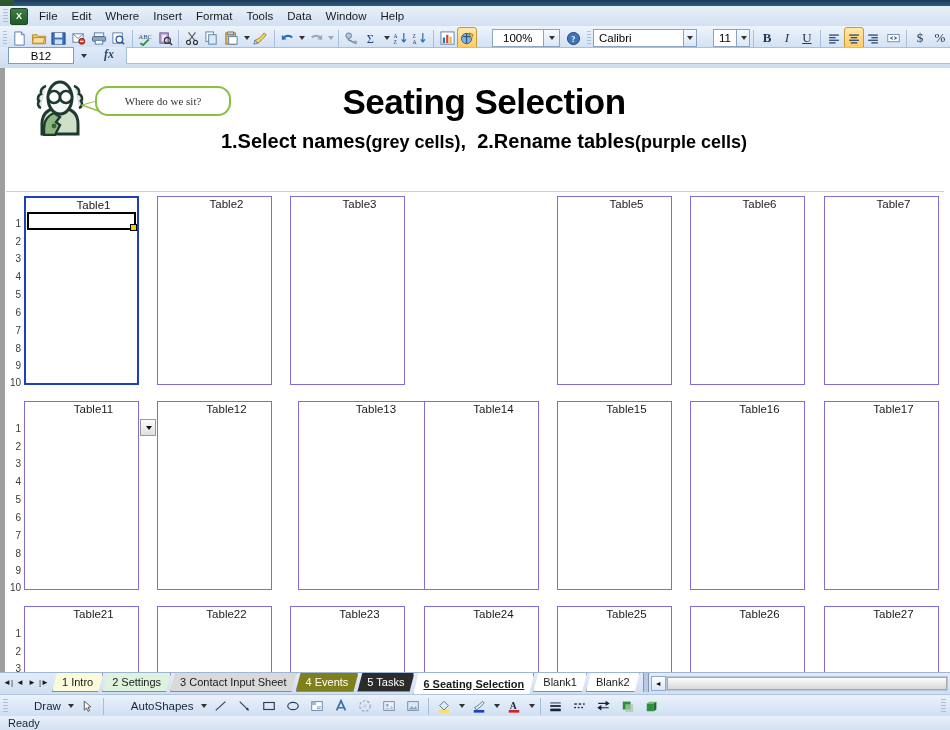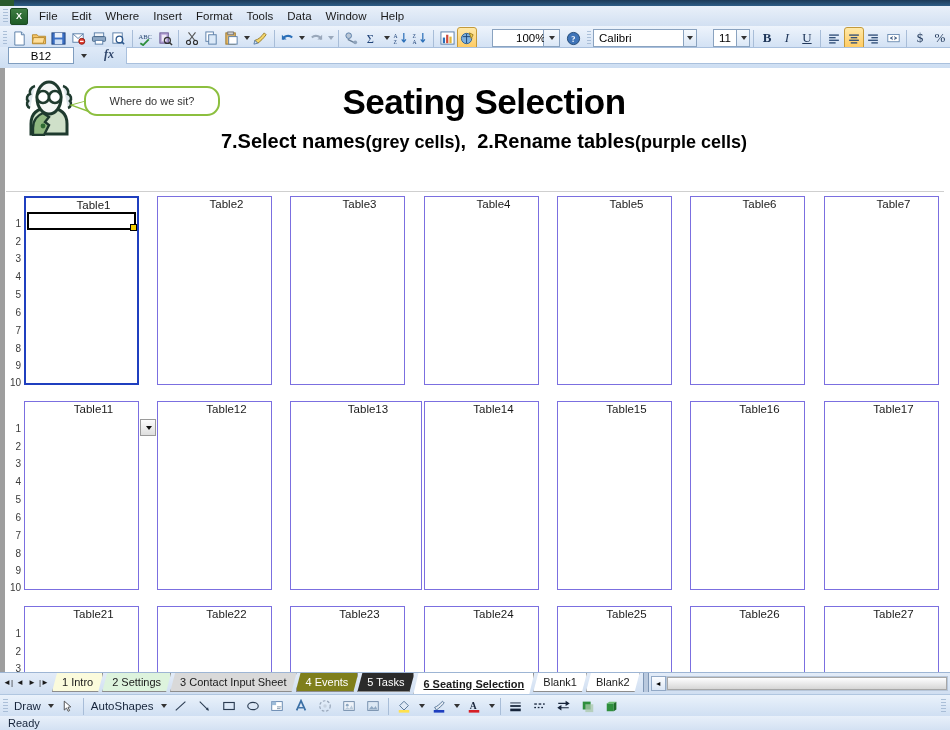--- a/index.html
+++ b/index.html
@@ -54,21 +54,21 @@
     border:1px solid transparent;border-radius:3px;cursor:default;position:relative;
   }
   .tb-btn.active{border:1px solid #c49a3a;background:linear-gradient(#ffe9a8,#ffc85c);}
   .sep{width:1px;height:17px;background:#a8bdd8;margin:0 3px;}
   .arrowdn{width:0;height:0;border-left:3px solid transparent;border-right:3px solid transparent;
     border-top:4px solid #333;margin-left:1px;}
   .tb-drop{width:11px;height:21px;display:flex;align-items:center;justify-content:center;cursor:default;}
 
   .zoombox{
     width:52px;height:18px;background:#fff;border:1px solid #8aa3c0;
-    display:flex;align-items:center;font-size:11.5px;padding-left:23px;color:#000;
+    display:flex;align-items:center;font-size:11.5px;padding-left:10px;color:#000;
     margin-left:15px;box-sizing:border-box;
   }
   .zoom-wrap{display:flex;align-items:center;}
   .zoom-arrow{width:16px;height:18px;border:1px solid #8aa3c0;border-left:none;
     background:linear-gradient(#f6fafe,#dbe7f6);display:flex;align-items:center;justify-content:center;box-sizing:border-box;}
 
   .fontbox{width:110px;height:18px;background:#fff;border:1px solid #8aa3c0;
     display:flex;align-items:center;padding-left:5px;font-size:11.5px;box-sizing:border-box;}
   .sizebox{width:28px;height:18px;background:#fff;border:1px solid #8aa3c0;
     display:flex;align-items:center;padding-left:5px;font-size:11.5px;box-sizing:border-box;}
@@ -92,21 +92,21 @@
 
   
   .sheet{
     position:absolute;left:0;top:68px;width:950px;height:604px;background:#fff;overflow:hidden;
   }
   .leftgutter{position:absolute;left:0;top:0;width:5px;height:604px;background:#9e9e9e;}
 
   .header-area{position:absolute;left:6px;top:0;width:944px;height:124px;background:#fff;}
   .hdr-rule{position:absolute;left:6px;top:123px;width:938px;height:1px;background:#cfcfcf;}
 
-  .charzone{position:absolute;left:13px;top:10px;width:205px;height:62px;}
+  .charzone{position:absolute;left:24px;top:10px;width:205px;height:62px;font-family:Liberation Serif, serif;}
   .bubble{
     position:absolute;left:65px;top:8px;width:132px;height:26px;
     border:2px solid #8cbf3f;border-radius:13px;background:#fff;
     display:flex;align-items:center;justify-content:center;
     font-size:11px;color:#333;
   }
   .bubble-tail{
     position:absolute;left:50px;top:22px;width:0;height:0;
     border-top:5px solid transparent;border-bottom:7px solid transparent;
     border-right:19px solid #8cbf3f;
@@ -195,21 +195,21 @@
   .hs-track{flex:1;height:15px;background:#f0f0f0;border:1px solid #b7c6d9;box-sizing:border-box;}
   .hs-thumb{height:13px;width:100%;background:linear-gradient(#fefeff,#d6d6d6);border:1px solid #a7a7a7;box-sizing:border-box;}
 
   
   .drawbar{
     position:absolute;left:0;top:694px;width:950px;height:22px;
     background:linear-gradient(#eaf2fb,#cedef2);
     border-top:1px solid #b0c6e0;border-bottom:1px solid #9fb6d3;
     display:flex;align-items:center;
   }
-  .dw-label{font-size:11.5px;padding:0 4px;color:#16243a;}
+  .dw-label{font-size:11.5px;padding:0 4px;color:#16243a;margin-left:20px;}
 
   
   .statusbar{
     position:absolute;left:0;top:716px;width:950px;height:14px;
     background:linear-gradient(#e8f0fa,#d3e1f3);
     display:flex;align-items:center;
   }
   .status-text{font-size:11px;color:#16243a;padding-left:8px;}
 
   svg{display:block;}
@@ -501,21 +501,21 @@
         <div class="bubble-tail"></div>
         <div class="bubble-tail2"></div>
         <div class="bubble">
           <span>Where do we sit?</span>
         </div>
       </div>
 
       <div class="title-main">Seating Selection</div>
 
       <div class="title-sub">
-        <span>7.Select names</span><span class="small">(grey cells)</span><span>,</span>&nbsp;
+        <span>1.Select names</span><span class="small">(grey cells)</span><span>,</span>&nbsp;
         <span>2.Rename tables</span><span class="small">(purple cells)</span>
       </div>
     </div>
     <div class="hdr-rule"></div>
 
     <div class="grid">
 
       <div class="rowblock" style="top:0px;height:196px;">
         <div class="rownums">
           <div class="rownum" style="top:27px">1</div>
@@ -537,23 +537,20 @@
         <div class="dropbtn" style="left:134px;top:227px;">
             <span class="arrowdn"></span>
           </div>
 
         <div class="tablecard" style="left:151px;top:4px;width:115px;height:189px;">
           <div class="tname">Table2</div>
         </div>
         <div class="tablecard" style="left:284px;top:4px;width:115px;height:189px;">
           <div class="tname">Table3</div>
         </div>
-        <div class="tablecard" style="left:418px;top:4px;width:115px;height:189px;">
-          <div class="tname">Table4</div>
-        </div>
         <div class="tablecard" style="left:551px;top:4px;width:115px;height:189px;">
           <div class="tname">Table5</div>
         </div>
         <div class="tablecard" style="left:684px;top:4px;width:115px;height:189px;">
           <div class="tname">Table6</div>
         </div>
         <div class="tablecard" style="left:818px;top:4px;width:115px;height:189px;">
           <div class="tname">Table7</div>
         </div>
       </div>
@@ -571,21 +568,21 @@
           <div class="rownum" style="top:169px">9</div>
           <div class="rownum" style="top:186px">10</div>
         </div>
 
         <div class="tablecard" style="left:18px;top:4px;width:115px;height:189px;">
           <div class="tname">Table11</div>
         </div>
         <div class="tablecard" style="left:151px;top:4px;width:115px;height:189px;">
           <div class="tname">Table12</div>
         </div>
-        <div class="tablecard" style="left:284px;top:4px;width:132px;height:189px;">
+        <div class="tablecard" style="left:292px;top:4px;width:132px;height:189px;">
           <div class="tname">Table13</div>
         </div>
         <div class="tablecard" style="left:418px;top:4px;width:115px;height:189px;">
           <div class="tname">Table14</div>
         </div>
         <div class="tablecard" style="left:551px;top:4px;width:115px;height:189px;">
           <div class="tname">Table15</div>
         </div>
         <div class="tablecard" style="left:684px;top:4px;width:115px;height:189px;">
           <div class="tname">Table16</div>

